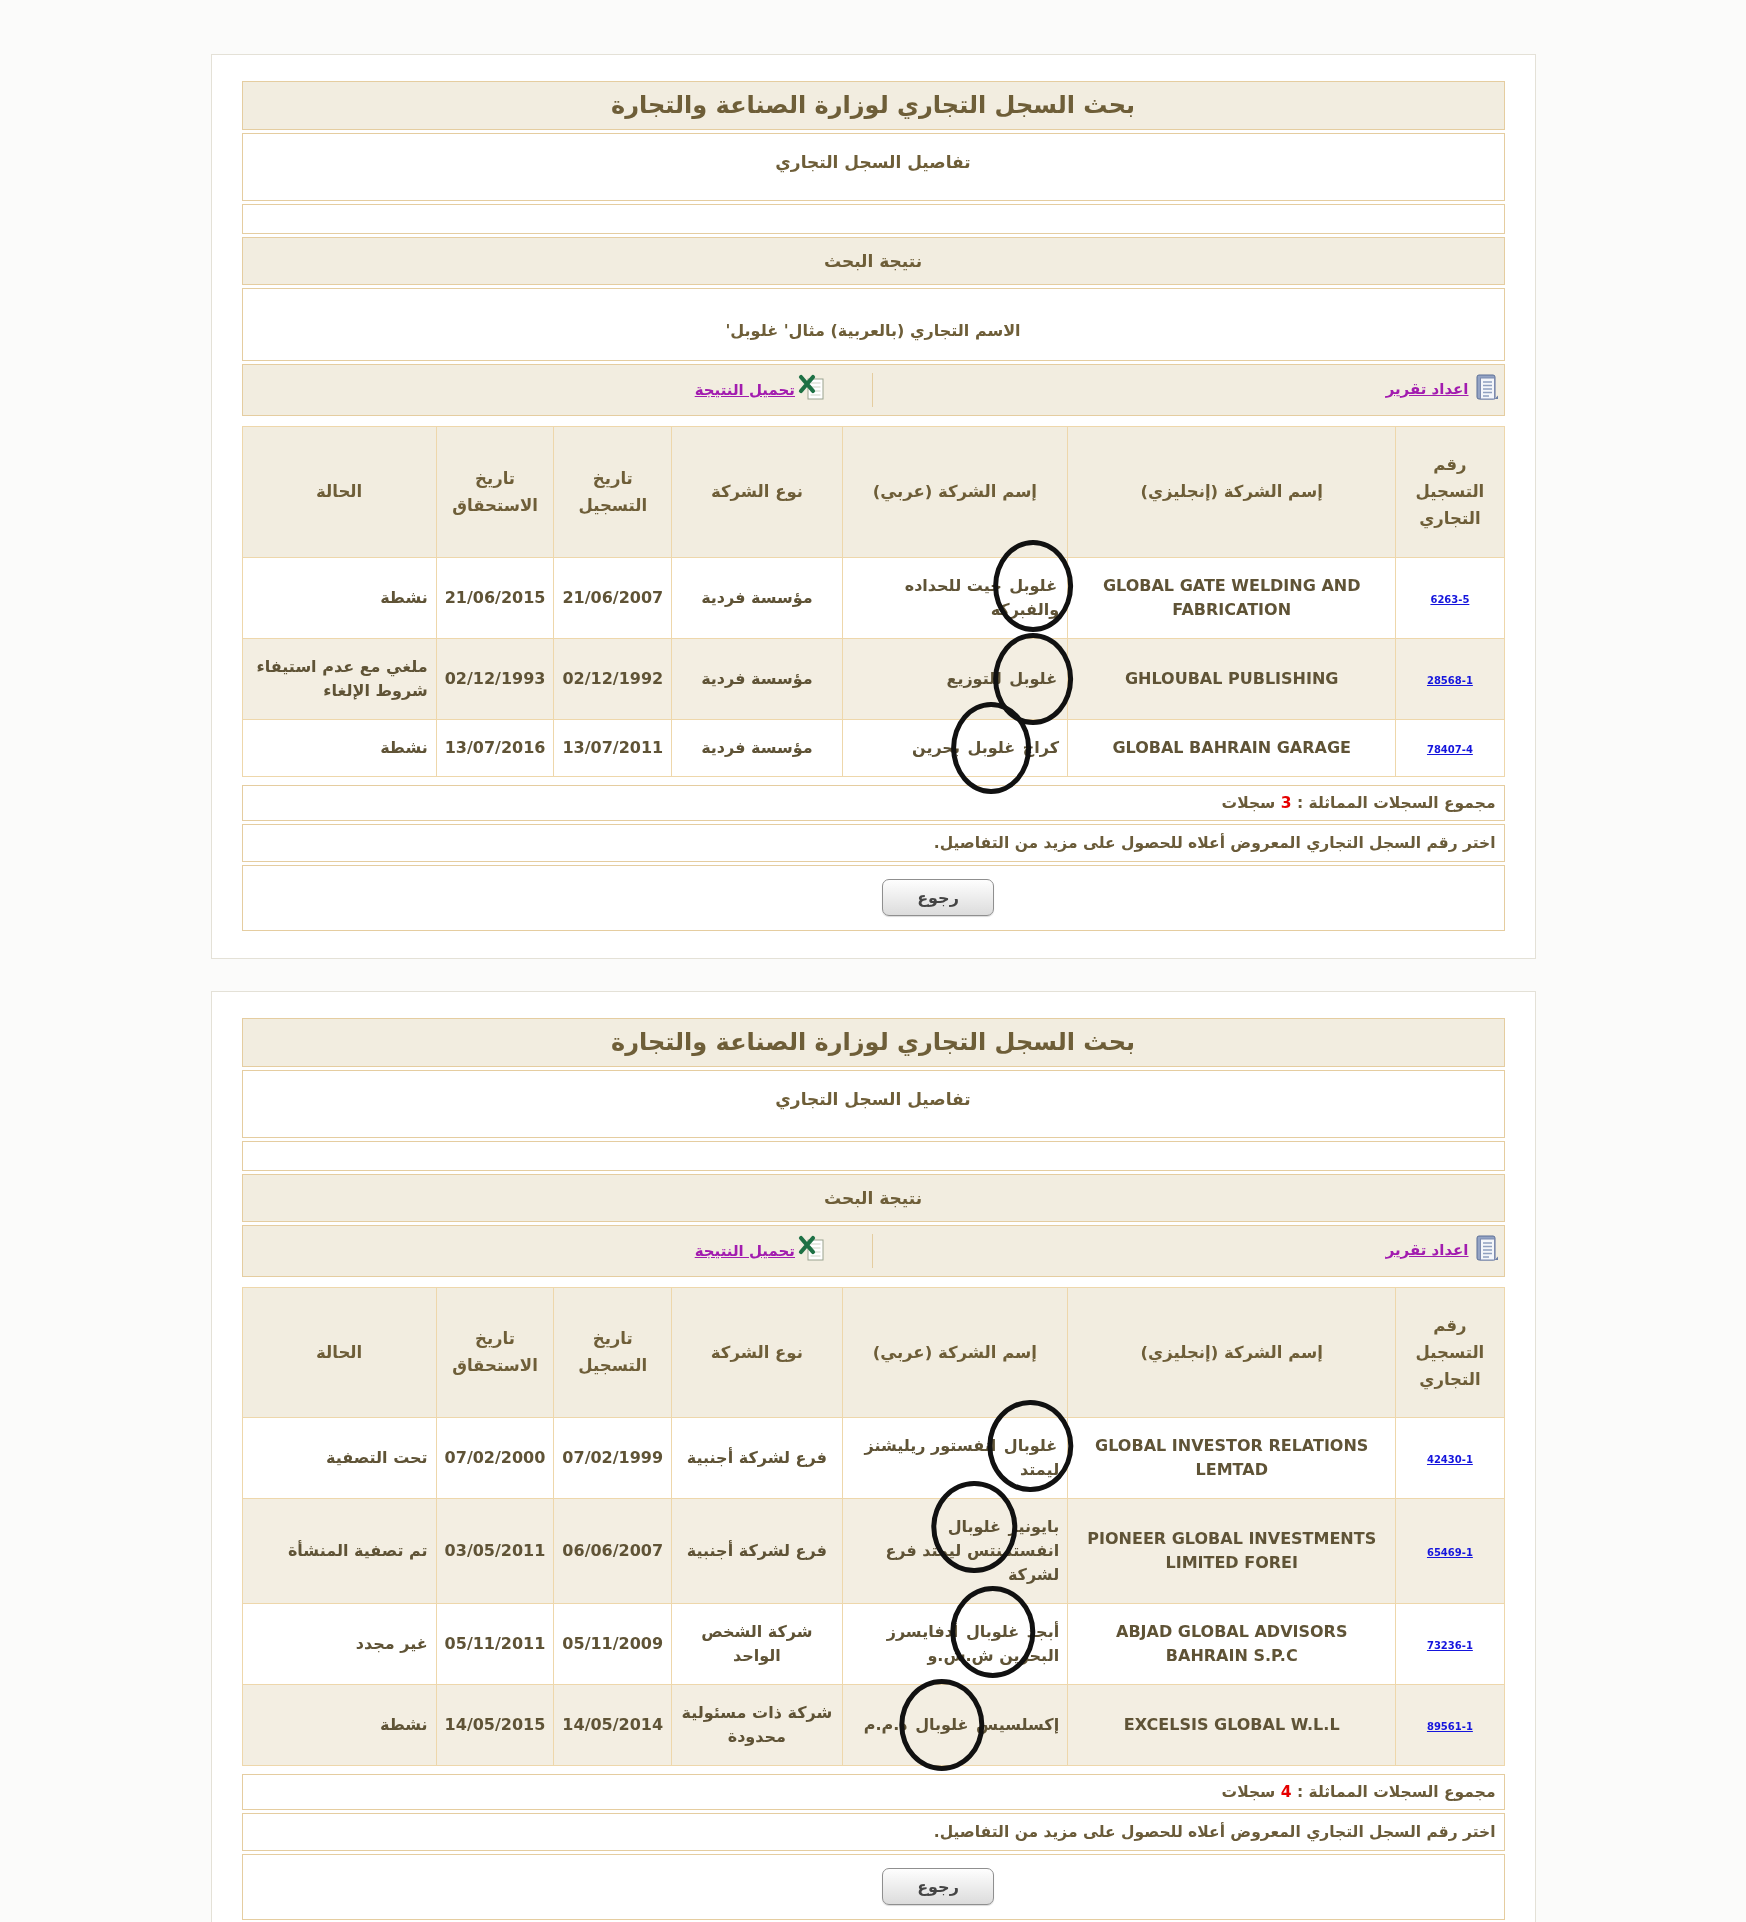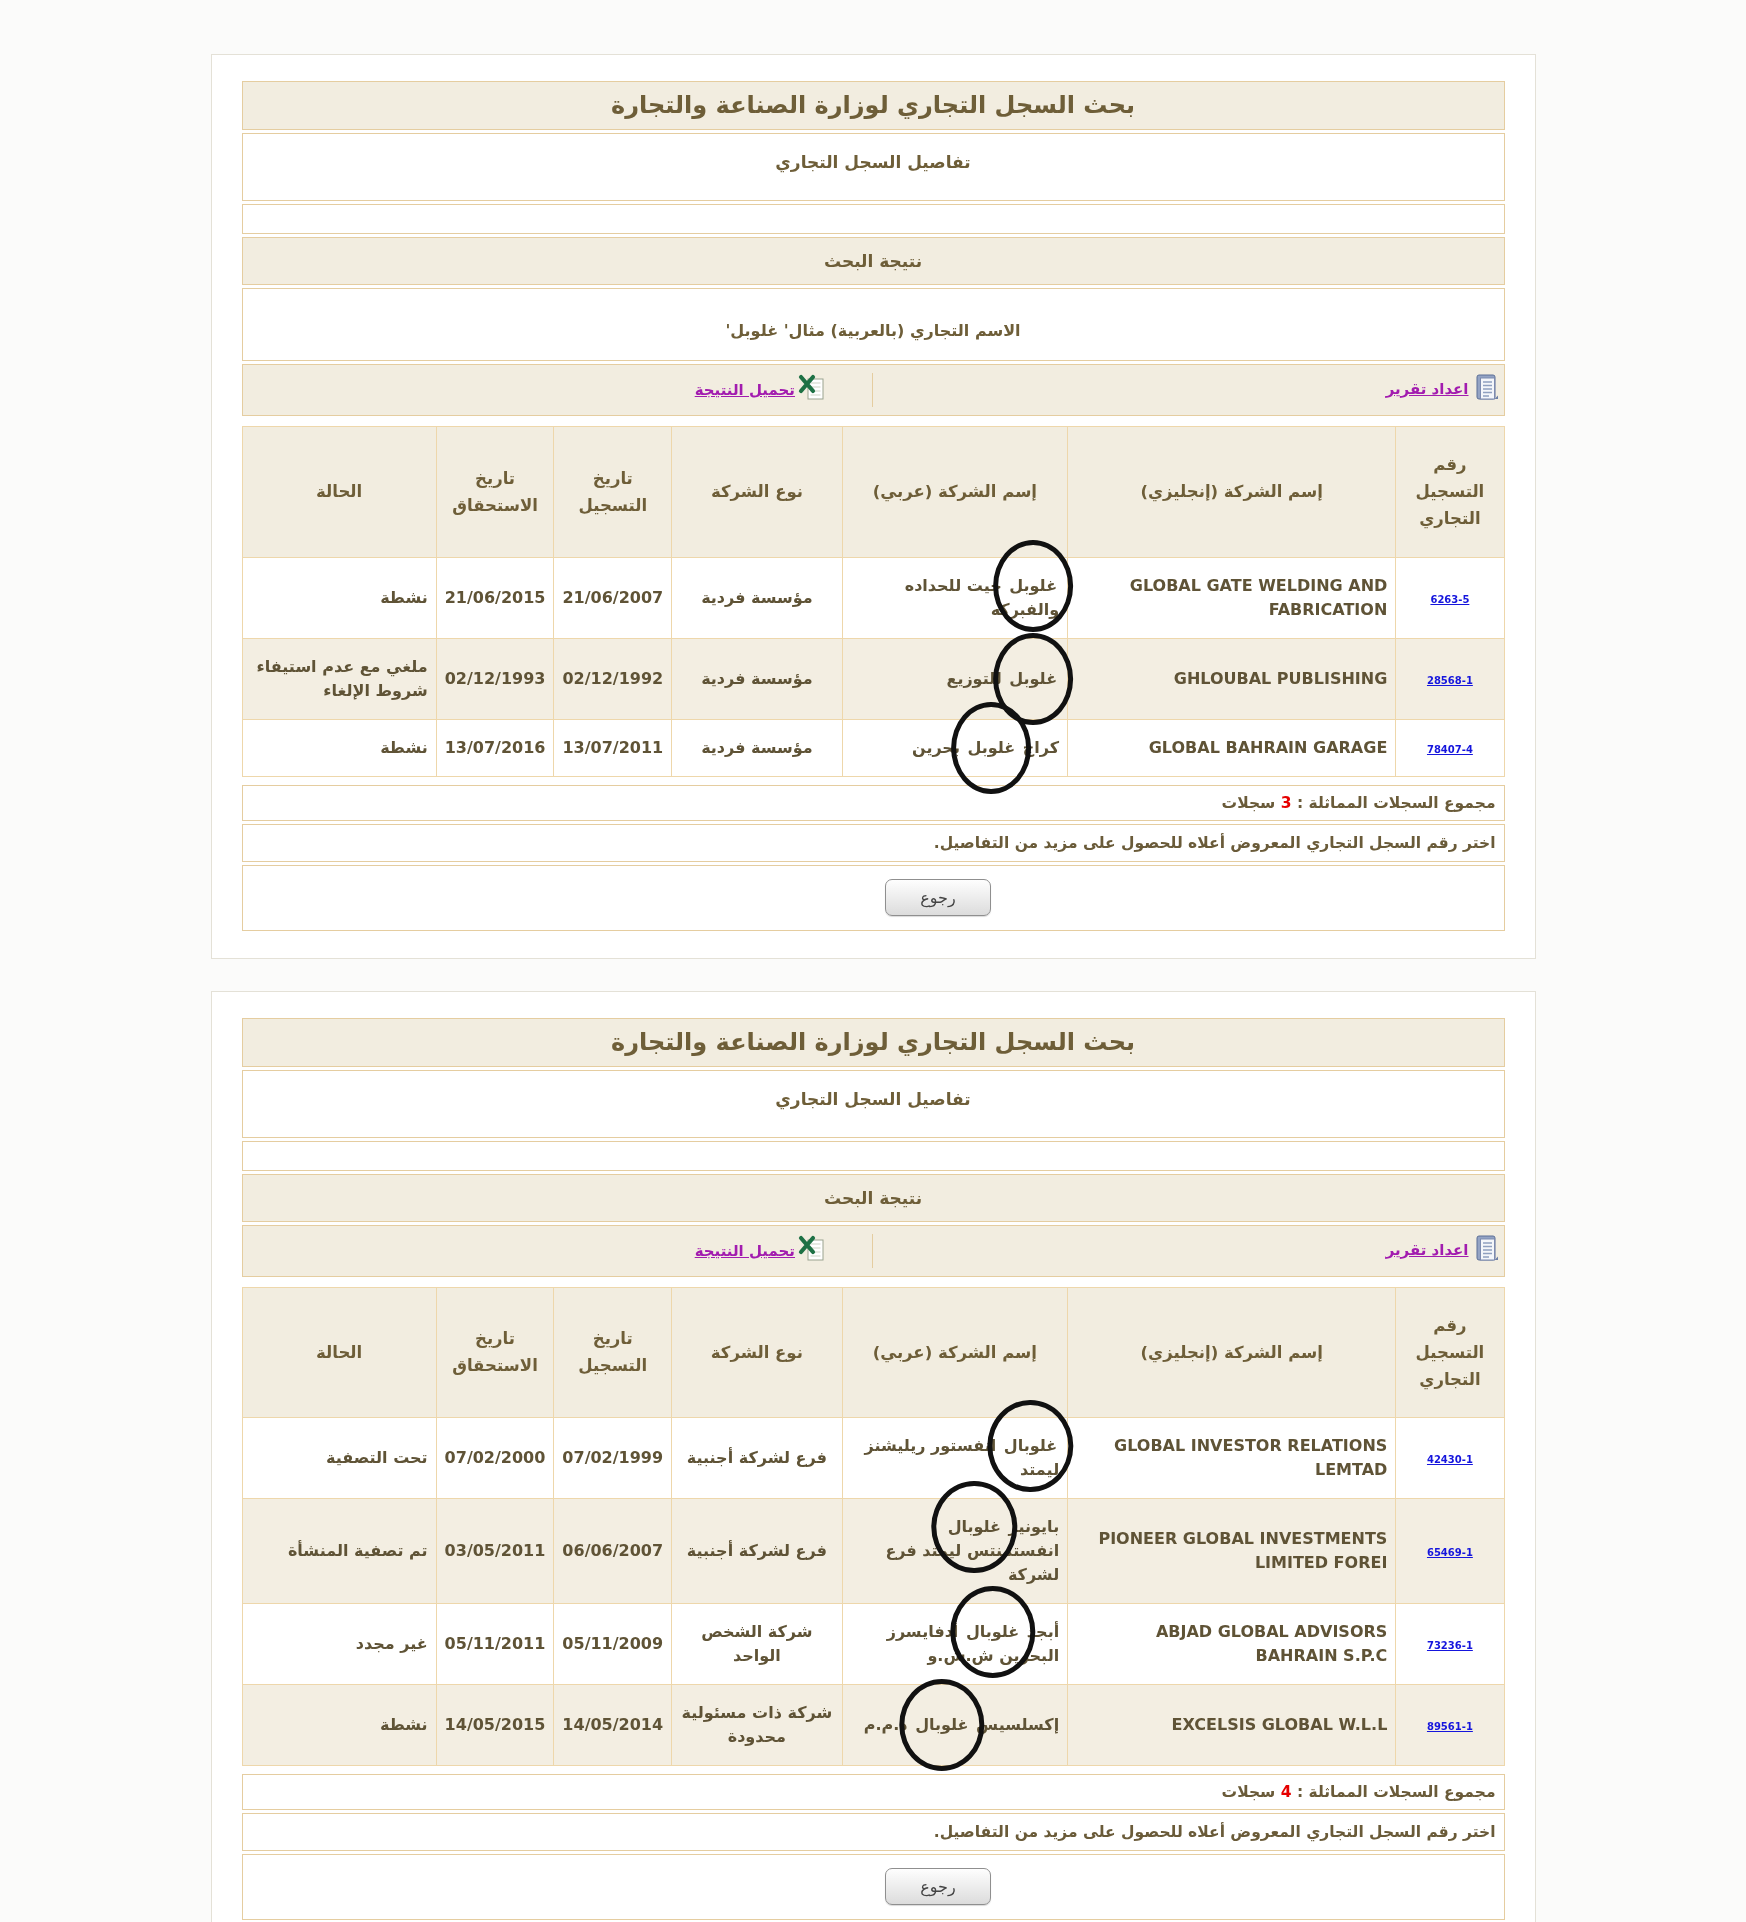--- a/index.html
+++ b/index.html
@@ -34,21 +34,21 @@
   table.grid th, table.grid td { border: 1px solid #eed7ab; }
   table.grid thead th {
     background: #f2ede0; color: #6e5e38; font-size: 16.5px; font-weight: bold;
     padding: 24px 6px; text-align: center; line-height: 1.65;
   }
   table.grid td { font-size: 16px; color: #5f5336; font-weight: bold; padding: 16px 8px; line-height: 1.5; }
   tr.plain { background: #fff; }
   tr.alt { background: #f3eee2; }
   td.c-reg { text-align: center; }
   td.c-reg a { color: #1515dd; font-weight: bold; text-decoration: underline; direction: ltr; unicode-bidi: embed; font-size: 10px; }
-  td.c-en { direction: ltr; text-align: right; font-size: 15px; color: #6a5b39; padding-left: 10px; }
+  td.c-en { direction: ltr; text-align: center; font-size: 15px; color: #6a5b39; padding-left: 10px; }
   td.c-ar { text-align: right; padding-left: 4px; }
   td.c-type { text-align: center; }
   td.c-date { text-align: center; direction: ltr; }
   td.c-status { text-align: right; padding-right: 14px; padding-left: 6px; }
 
   
   .circled { position: relative; display: inline-block; padding: 0 2px; }
   .circled::after {
     content: ""; position: absolute; left: 50%; top: 50%;
     width: calc(100% + 18px); height: 82px;
@@ -58,21 +58,21 @@
   }
 
   
   .bar-total { text-align: right; padding: 8px 8px; font-size: 15.5px; font-weight: bold; color: #6a5b39; }
   .bar-total .cnt { color: #e60000; }
   .bar-instruction { text-align: right; padding: 9px 8px; font-size: 15.5px; font-weight: bold; color: #6a5b39; }
   .bar-button { padding: 13px 0 14px; }
   .back-btn {
     position: relative; right: -65px; 
     font-family: "DejaVu Sans", sans-serif;
-    font-size: 16px; font-weight: normal; color: #444;
+    font-size: 16px; font-weight: bold; color: #444;
     background: linear-gradient(#fefefe, #dcdcdc);
     border: 1px solid #8f8f8f; border-radius: 7px;
     padding: 8px 34px; cursor: pointer; box-shadow: 0 1px 1px rgba(0,0,0,.15);
   }
 </style>
 </head>
 <body>
 
 <div class="panel">
   <div class="bar tinted bar-title">بحث السجل التجاري لوزارة الصناعة والتجارة</div>

